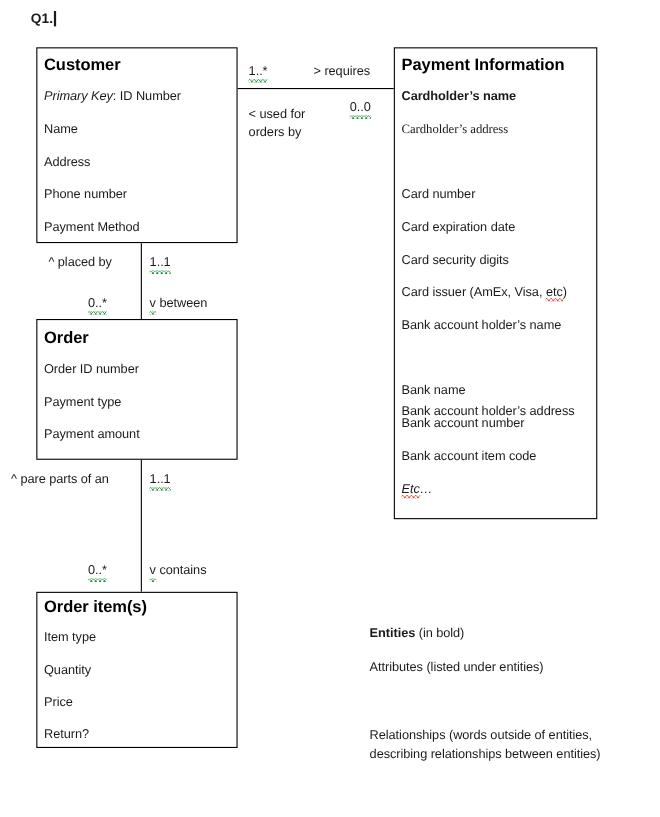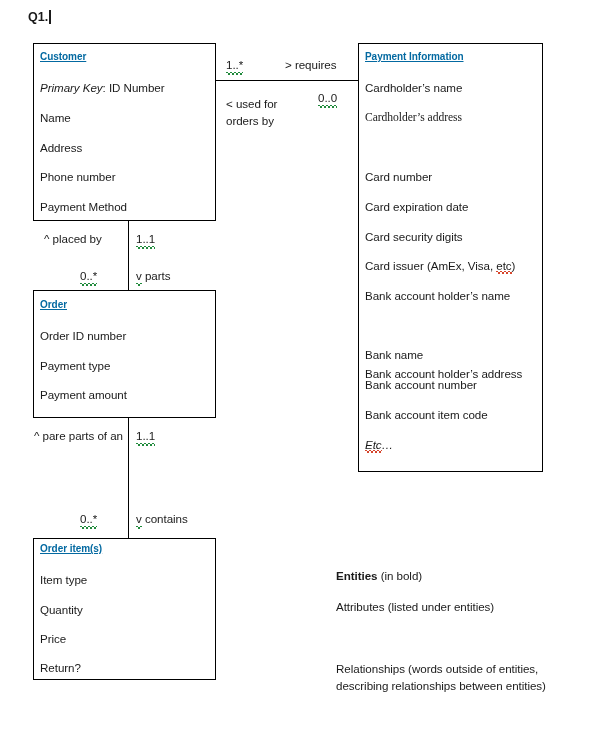--- a/index.html
+++ b/index.html
@@ -41,26 +41,25 @@
 
   
   .entity {
     position: absolute;
     border: 1.6px solid #000000;
     box-sizing: border-box;
     background: #ffffff;
   }
   .entity-title {
     position: absolute;
-    font-size: 10px;
+    font-size: 15px;
     font-weight: bold;
-    color: #0369a1;
-    white-space: nowrap;
-    letter-spacing: -0.05px;
-    text-decoration: underline;
+    color: #000000;
+    white-space: nowrap;
+    letter-spacing: -0.05px;
   }
   .attr {
     position: absolute;
     font-size: 11.6px;
     color: #1a1a1a;
     white-space: nowrap;
     letter-spacing: -0.05px;
   }
   .attr .pk {
     font-style: italic;
@@ -162,21 +161,21 @@
   <div class="entity" style="left:33px; top:43px; width:183px; height:178px;"></div>
   <div class="entity-title" style="left:40px; top:51px;">Customer</div>
   <div class="attr" style="left:40px; top:81px;"><span class="pk">Primary Key</span><span>: ID Number</span></div>
   <div class="attr" style="left:40px; top:111px;">Name</div>
   <div class="attr" style="left:40px; top:141px;">Address</div>
   <div class="attr" style="left:40px; top:170px;">Phone number</div>
   <div class="attr" style="left:40px; top:200px;">Payment Method</div>
 
   <div class="entity" style="left:358px; top:43px; width:185px; height:429px;"></div>
   <div class="entity-title" style="left:365px; top:51px;">Payment Information</div>
-  <div class="attr" style="left:365px; top:81px;">Cardholder’s name</div>
+  <div class="attr" style="left:365px; top:81px;font-weight:bold;">Cardholder’s name</div>
   <div class="attr" style="left:365px; top:111px;font-family:Liberation Serif, serif;">Cardholder’s address</div>
   <div class="attr" style="left:365px; top:170px;text-align:center;">Card number</div>
   <div class="attr" style="left:365px; top:200px;">Card expiration date</div>
   <div class="attr" style="left:365px; top:230px;">Card security digits</div>
   <div class="attr" style="left:365px; top:259px;"><span>Card issuer (AmEx, Visa, </span><span class="sq-red">etc</span><span>)</span></div>
   <div class="attr" style="left:365px; top:289px;">Bank account holder’s name</div>
   <div class="attr" style="left:365px; top:319px;margin-top:48px;">Bank account holder’s address</div>
   <div class="attr" style="left:365px; top:348px;">Bank name</div>
   <div class="attr" style="left:365px; top:378px;">Bank account number</div>
   <div class="attr" style="left:365px; top:408px;">Bank account item code</div>
@@ -196,23 +195,23 @@
   <div class="attr" style="left:40px; top:661px;">Return?</div>
 
   <div class="rel" style="left:226px; top:57px;"><span class="sq-green">1..*</span></div>
   <div class="rel" style="left:285px; top:57px;">&gt; requires</div>
   <div class="rel multi" style="left:226px; top:95px; width:75px;"><span>&lt; used for</span><br><span>orders by</span></div>
   <div class="rel" style="left:318px; top:90px;"><span class="sq-green">0..0</span></div>
 
   <div class="rel" style="left:44px; top:231px;">^ placed by</div>
   <div class="rel" style="left:136px; top:231px;"><span class="sq-green">1..1</span></div>
   <div class="rel" style="left:80px; top:268px;"><span class="sq-green">0..*</span></div>
-  <div class="rel" style="left:136px; top:268px;"><span class="sq-green">v</span><span> parts</span></div>
-
-  <div class="rel" style="left:10px; top:428px;margin-left:24px;">^ pare parts of an</div>
+  <div class="rel" style="left:136px; top:268px;"><span class="sq-green">v</span><span> between</span></div>
+
+  <div class="rel" style="left:10px; top:428px;">^ pare parts of an</div>
   <div class="rel" style="left:136px; top:428px;"><span class="sq-green">1..1</span></div>
   <div class="rel" style="left:80px; top:511px;"><span class="sq-green">0..*</span></div>
   <div class="rel" style="left:136px; top:511px;"><span class="sq-green">v</span><span> contains</span></div>
 
   <div class="legend-line" style="left:336px; top:567px;"><b>Entities</b><span> (in bold)</span></div>
   <div class="legend-line wrap" style="left:336px; top:660px;">Relationships (words outside of entities, describing relationships between entities)</div>
   <div class="legend-line" style="left:336px; top:598px;">Attributes (listed under entities)</div>
 
 </div>
 

